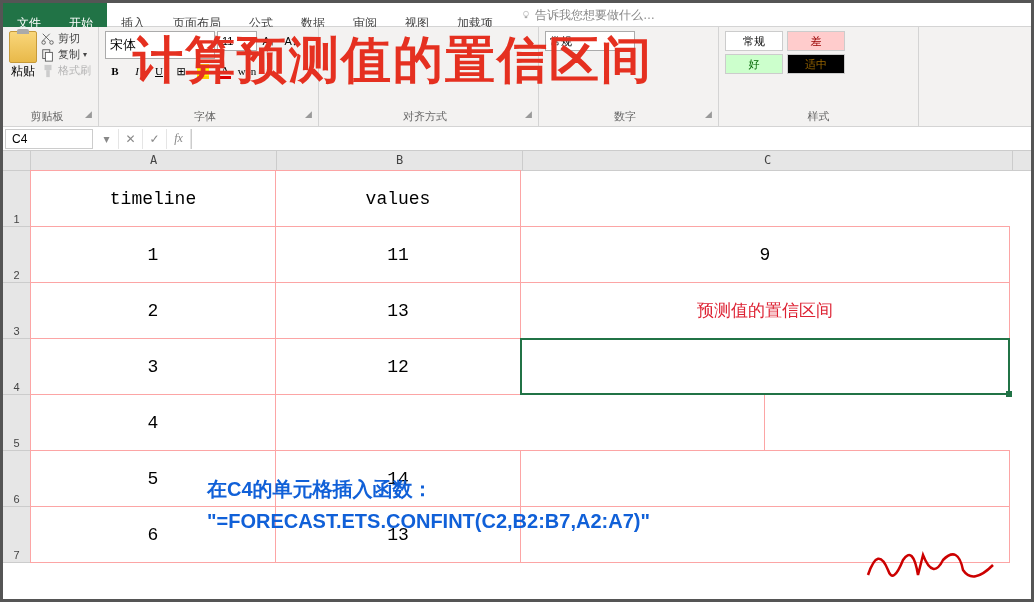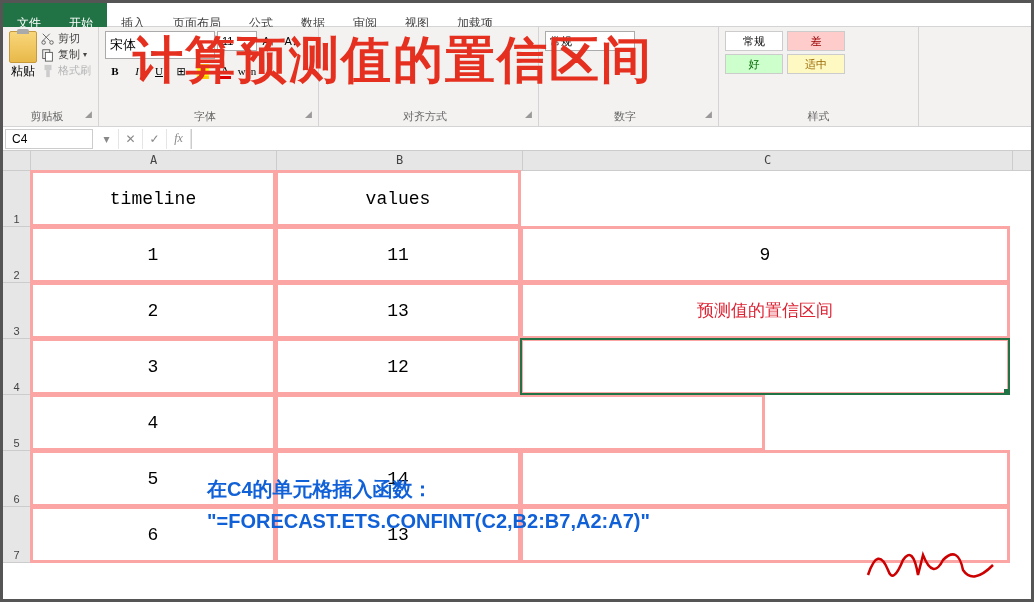--- a/index.html
+++ b/index.html
@@ -55,21 +55,21 @@
   
   .sheet { position: relative; overflow: hidden; }
   .col-headers { display: flex; background: #e6e6e6; border-bottom: 1px solid #ccc; height: 20px; }
   .corner-cell { width: 28px; background: #e6e6e6; border-right: 1px solid #ccc; }
   .col-h { border-right: 1px solid #ccc; text-align: center; font-size: 12px; color: #444; line-height: 19px; font-family: Consolas, monospace; }
   .col-A { width: 246px; } .col-B { width: 246px; } .col-C { width: 490px; }
   
   .row { display: flex; }
   .row-h { width: 28px; background: #e6e6e6; border-right: 1px solid #ccc; border-bottom: 1px solid #ccc; text-align: center; font-size: 11px; color: #444; display:flex; align-items:flex-end; justify-content:center; padding-bottom:1px; }
   .cell { border-right: 1px solid #d4d4d4; border-bottom: 1px solid #d4d4d4; padding: 0 8px; font-size: 18px; font-family: Consolas, "Courier New", monospace; display: flex; align-items: center; justify-content: center; position: relative; }
-  .data-cell { border: 3px solid #fca5a5; margin: -1px 0 0 -1px; }
+  .data-cell { border: 1px solid #fca5a5; margin: -1px 0 0 -1px; }
   .hdr-cell { font-weight: normal; }
   .row1 { height: 56px; } .rowN { height: 56px; }
   .redtext { color: #d23; font-family: "Microsoft YaHei"; font-size: 17px; }
   .selected { outline: 2px solid #217346; outline-offset: -2px; z-index: 2; }
   .selected::after { content:""; position:absolute; right:-3px; bottom:-3px; width:6px; height:6px; background:#217346; }
   
   
   .big-title { position: absolute; top: 24px; left: 130px; font-size: 50px; font-weight: 900; color: #e53020; z-index: 50; letter-spacing: 2px; pointer-events: none; }
   .annot { position: absolute; left: 204px; top: 470px; color: #1060d8; font-size: 20px; font-weight: 700; line-height: 1.6; z-index: 40; pointer-events: none; }
   .sig { position: absolute; right: 28px; bottom: 6px; z-index: 40; }
@@ -81,20 +81,27 @@
 <div class="tabs">
   <div class="tab file">文件</div>
   <div class="tab active">开始</div>
   <div class="tab">插入</div>
   <div class="tab">页面布局</div>
   <div class="tab">公式</div>
   <div class="tab">数据</div>
   <div class="tab">审阅</div>
   <div class="tab">视图</div>
   <div class="tab">加载项</div>
+  <div class="tab tell">
+    <svg class="bulb" viewBox="0 0 16 16">
+        <circle cx="8" cy="6" r="4" fill="none" stroke="#aaa"></circle>
+        <rect x="6" y="10" width="4" height="3" fill="#aaa"></rect>
+      </svg>
+    <span>告诉我您想要做什么…</span>
+  </div>
 </div>
 
 <div class="ribbon">
   <div class="ribbon-group clipboard">
     <div class="clip-main">
       <div class="paste-btn">
         <div class="paste-icon"></div>
         <span>粘贴</span>
       </div>
       <div class="clip-side">
@@ -164,21 +171,21 @@
   </div>
 
   <div class="ribbon-group style-group">
     <div>
       <div class="style-row">
         <div class="style-box">常规</div>
         <div class="style-box" style="color:#900;background:#fcc">差</div>
       </div>
       <div class="style-row" style="margin-top:3px">
         <div class="style-box" style="color:#060;background:#cfc">好</div>
-        <div class="style-box" style="color:#960;background:#fef9c3">适中</div>
+        <div class="style-box" style="color:#960;background:#000000">适中</div>
       </div>
     </div>
     <div class="group-label"><span>样式</span></div>
   </div>
 </div>
 
 <div class="big-title">计算预测值的置信区间</div>
 
 <div class="formula-bar">
   <input class="name-box" value="C4" style="">

